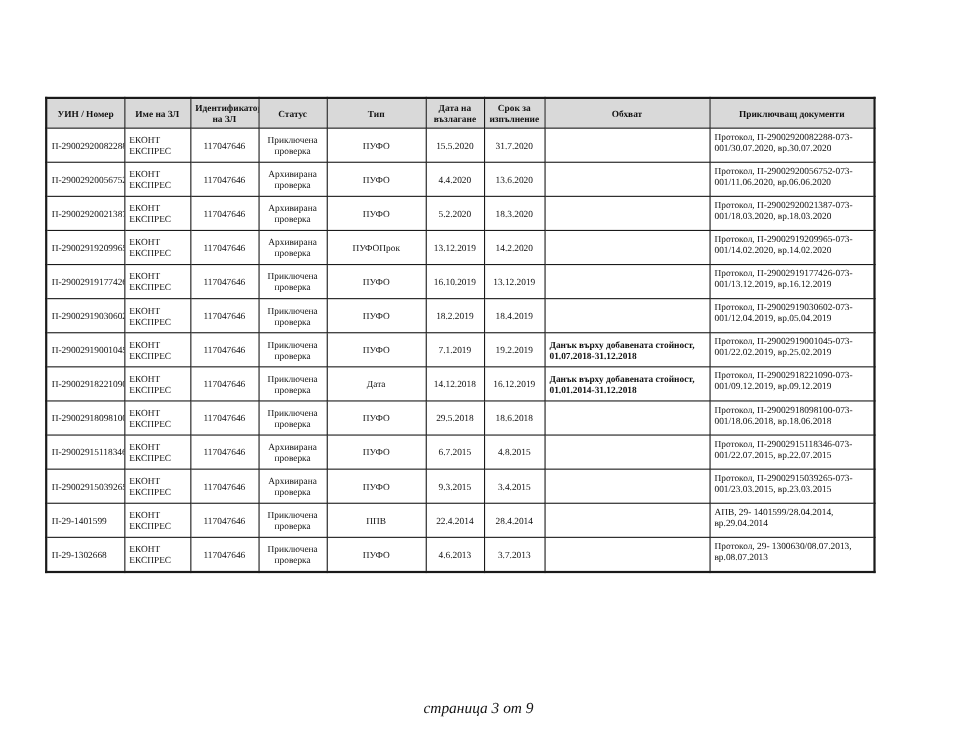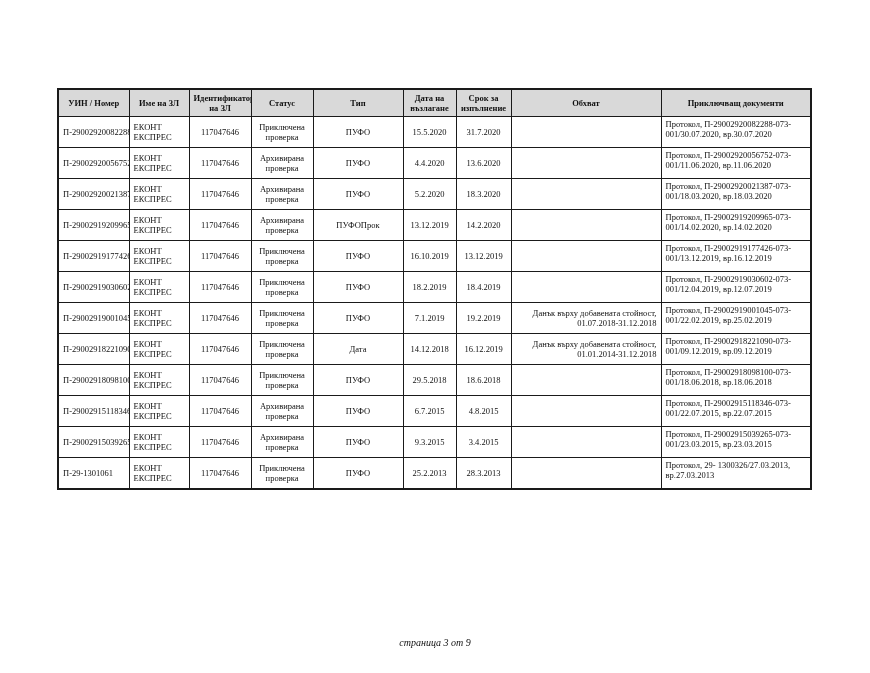--- a/index.html
+++ b/index.html
@@ -10,21 +10,21 @@
   body {
     width: 870px;
     height: 673px;
     position: relative;
     font-family: "Liberation Serif", serif;
     color: var(--text-color, #111);
     overflow: hidden;
   }
   .page-table {
     position: absolute;
-    left: 57px;
+    left: 41px;
     top: 88px;
     width: 753px;
     border-collapse: collapse;
     table-layout: fixed;
     border: 2px solid var(--border-color, #1a1a1a);
   }
   .page-table th,
   .page-table td {
     border: 1px solid var(--border-color, #1a1a1a);
     font-size: 8.5px;
@@ -45,36 +45,36 @@
     background: #ffffff;
   }
   
   .page-table td:nth-child(1),
   .page-table td:nth-child(2) { text-align: left; }
   .page-table td:nth-child(3),
   .page-table td:nth-child(4),
   .page-table td:nth-child(5),
   .page-table td:nth-child(6),
   .page-table td:nth-child(7) { text-align: center; }
-  .page-table td:nth-child(8) { text-align: right; vertical-align: middle; }
+  .page-table td:nth-child(8) { text-align: left; vertical-align: middle; font-weight: bold; }
   .page-table td:nth-child(9) {
     text-align: left;
     vertical-align: top;
     padding-top: 2px;
     overflow-wrap: break-word;
     word-break: break-word;
     margin-top: 36px;
   }
   .page-footer {
     position: absolute;
     left: 0;
     right: 0;
     top: 637px;
     text-align: center;
-    font-size: 10px;
+    font-size: 14px;
     font-style: italic;
   }
 </style>
 </head>
 <body>
 
 <div class="page">
 
   <table class="page-table">
     <colgroup>
@@ -115,21 +115,21 @@
         </tr>
         <tr>
           <td>П-29002920056752</td>
           <td>ЕКОНТ ЕКСПРЕС</td>
           <td>117047646</td>
           <td>Архивирана проверка</td>
           <td>ПУФО</td>
           <td>4.4.2020</td>
           <td>13.6.2020</td>
           <td></td>
-          <td>Протокол, П-29002920056752-073-001/11.06.2020, вр.11.06.2020</td>
+          <td>Протокол, П-29002920056752-073-001/11.06.2020, вр.06.06.2020</td>
         </tr>
         <tr>
           <td>П-29002920021387</td>
           <td>ЕКОНТ ЕКСПРЕС</td>
           <td>117047646</td>
           <td>Архивирана проверка</td>
           <td>ПУФО</td>
           <td>5.2.2020</td>
           <td>18.3.2020</td>
           <td></td>
@@ -159,21 +159,21 @@
         </tr>
         <tr>
           <td>П-29002919030602</td>
           <td>ЕКОНТ ЕКСПРЕС</td>
           <td>117047646</td>
           <td>Приключена проверка</td>
           <td>ПУФО</td>
           <td>18.2.2019</td>
           <td>18.4.2019</td>
           <td></td>
-          <td>Протокол, П-29002919030602-073-001/12.04.2019, вр.12.07.2019</td>
+          <td>Протокол, П-29002919030602-073-001/12.04.2019, вр.05.04.2019</td>
         </tr>
         <tr>
           <td>П-29002919001045</td>
           <td>ЕКОНТ ЕКСПРЕС</td>
           <td>117047646</td>
           <td>Приключена проверка</td>
           <td>ПУФО</td>
           <td>7.1.2019</td>
           <td>19.2.2019</td>
           <td>Данък върху добавената стойност, 01.07.2018-31.12.2018</td>
@@ -217,28 +217,39 @@
           <td>ЕКОНТ ЕКСПРЕС</td>
           <td>117047646</td>
           <td>Архивирана проверка</td>
           <td>ПУФО</td>
           <td>9.3.2015</td>
           <td>3.4.2015</td>
           <td></td>
           <td>Протокол, П-29002915039265-073-001/23.03.2015, вр.23.03.2015</td>
         </tr>
         <tr>
-          <td>П-29-1301061</td>
-          <td>ЕКОНТ ЕКСПРЕС</td>
-          <td>117047646</td>
-          <td>Приключена проверка</td>
-          <td>ПУФО</td>
-          <td>25.2.2013</td>
-          <td>28.3.2013</td>
-          <td></td>
-          <td>Протокол, 29- 1300326/27.03.2013, вр.27.03.2013</td>
+          <td>П-29-1401599</td>
+          <td>ЕКОНТ ЕКСПРЕС</td>
+          <td>117047646</td>
+          <td>Приключена проверка</td>
+          <td>ППВ</td>
+          <td>22.4.2014</td>
+          <td>28.4.2014</td>
+          <td></td>
+          <td>АПВ, 29- 1401599/28.04.2014, вр.29.04.2014</td>
+        </tr>
+        <tr>
+          <td>П-29-1302668</td>
+          <td>ЕКОНТ ЕКСПРЕС</td>
+          <td>117047646</td>
+          <td>Приключена проверка</td>
+          <td>ПУФО</td>
+          <td>4.6.2013</td>
+          <td>3.7.2013</td>
+          <td></td>
+          <td>Протокол, 29- 1300630/08.07.2013, вр.08.07.2013</td>
         </tr>
       </tbody>
   </table>
 
   <div class="page-footer">страница 3 от 9</div>
 
 </div>
 
 </body></html>

